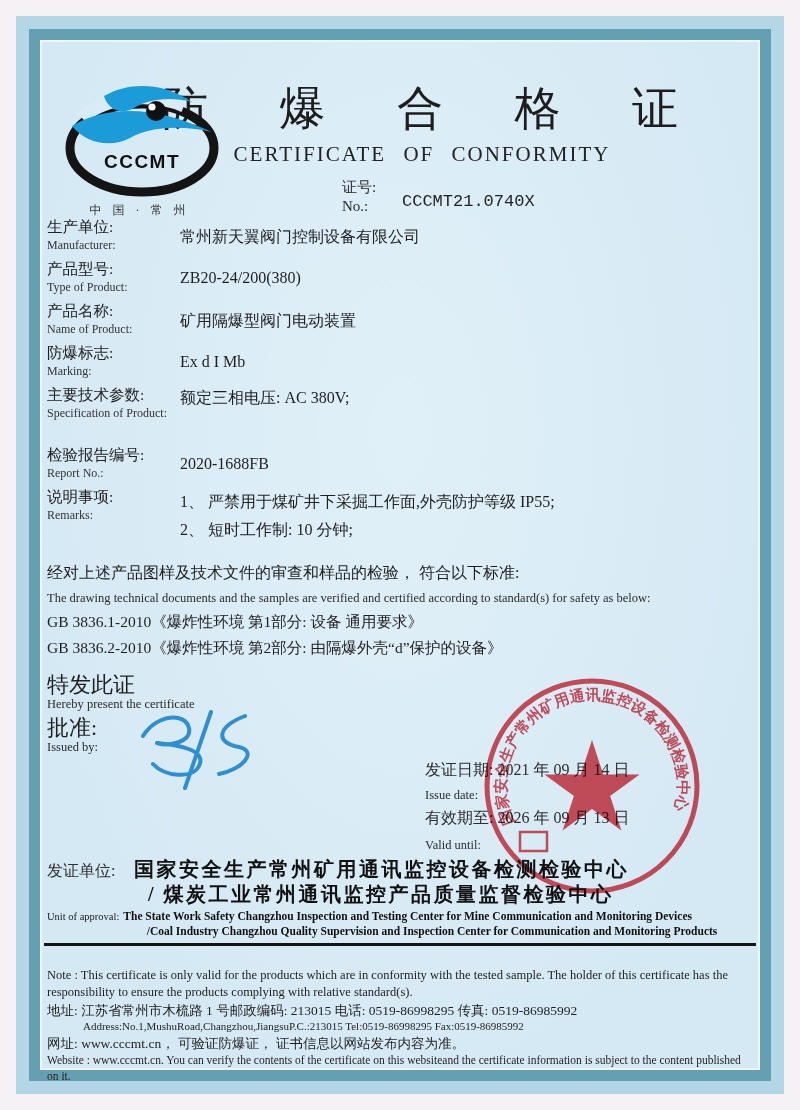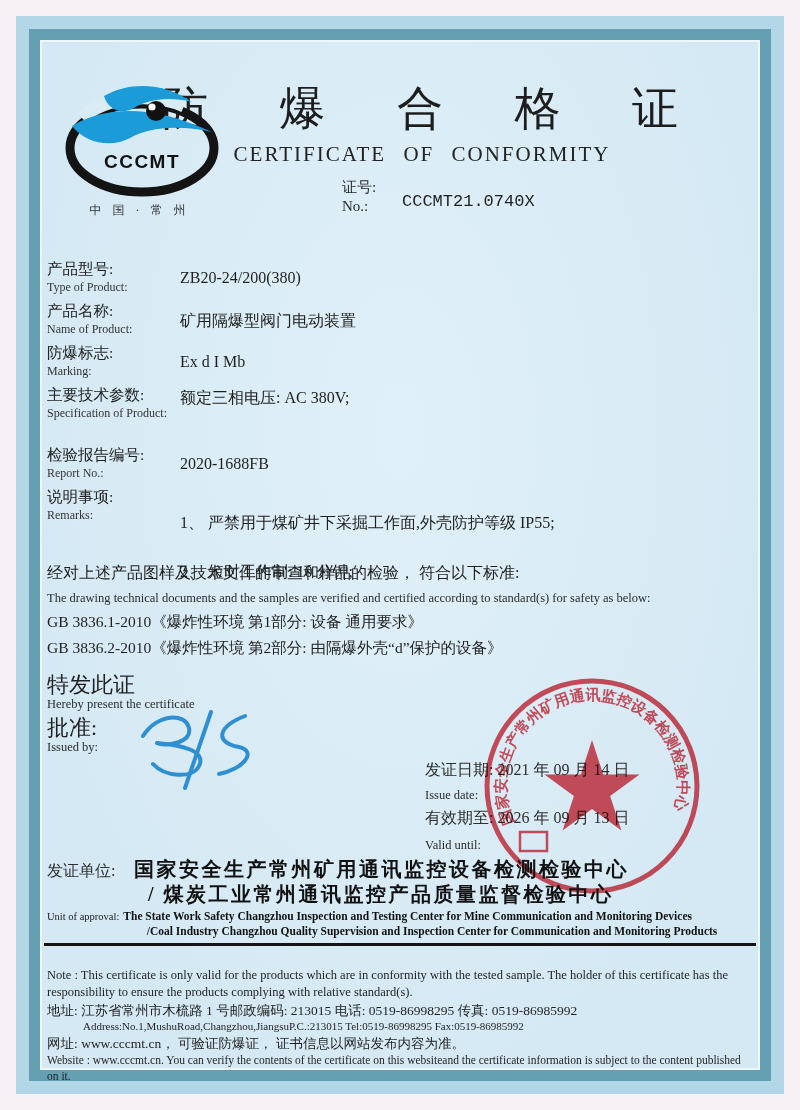--- a/index.html
+++ b/index.html
@@ -16,21 +16,21 @@
   .title-cn { font-size:46px; letter-spacing:30px; color:#1d1d1d; text-align:center; white-space:nowrap; font-family:"Liberation Serif", serif; }
   .title-en { font-size:21px; letter-spacing:2px; word-spacing:10px; text-align:center; color:#222; }
   .certno-label div { font-size:15px; color:#2a2a2a; line-height:1.25; }
   .certno-val { font-size:17px; font-family:"Liberation Mono", monospace; color:#222; }
 
   
   .row { position:absolute; left:5px; width:700px; }
   .lbl-cn { font-size:15.5px; color:#222; line-height:1.2; }
   .lbl-en { font-size:12px; color:#333; line-height:1.4; }
   .row .val { position:absolute; left:133px; top:9px; font-size:16px; color:#1f1f1f; font-family:"Liberation Serif", serif; }
-  .val2line div { line-height:1.75;margin-top:21px; }
+  .val2line div { line-height:1.75; }
 
   
   .std-cn { font-size:16px; color:#1f1f1f; }
   .std-en { font-size:12.5px; color:#2b2b2b; }
   .std-item { font-size:15.5px; color:#1f1f1f; line-height:1.7; }
 
   
   .present-cn { font-size:22px; color:#1f1f1f; }
   .small-en { font-size:12.5px; color:#2b2b2b; }
   .date-line { font-size:16px; color:#2e2e2e; white-space:nowrap; }
@@ -74,20 +74,25 @@
       <div class="logo-sub" style="width:175px;">中 国 · 常 州</div>
     </div>
     <div class="abs title-en" style="left:120px; top:100px; width:520px;">CERTIFICATE OF CONFORMITY</div>
 
     <div class="abs certno-label" style="left:300px; top:136px;">
       <div>证号:</div>
       <div>No.:</div>
     </div>
     <div class="abs certno-val" style="left:360px; top:150px;">CCCMT21.0740X</div>
 
+    <div class="row" style="top:176px;">
+      <div class="lbl-cn">生产单位:</div>
+      <div class="lbl-en">Manufacturer:</div>
+      <div class="val">常州新天翼阀门控制设备有限公司</div>
+    </div>
     <div class="row" style="top:218px;">
       <div class="lbl-cn">产品型号:</div>
       <div class="lbl-en">Type of Product:</div>
       <div class="val">ZB20-24/200(380)</div>
     </div>
     <div class="row" style="top:260px;">
       <div class="lbl-cn">产品名称:</div>
       <div class="lbl-en">Name of Product:</div>
       <div class="val">矿用隔爆型阀门电动装置</div>
     </div>

